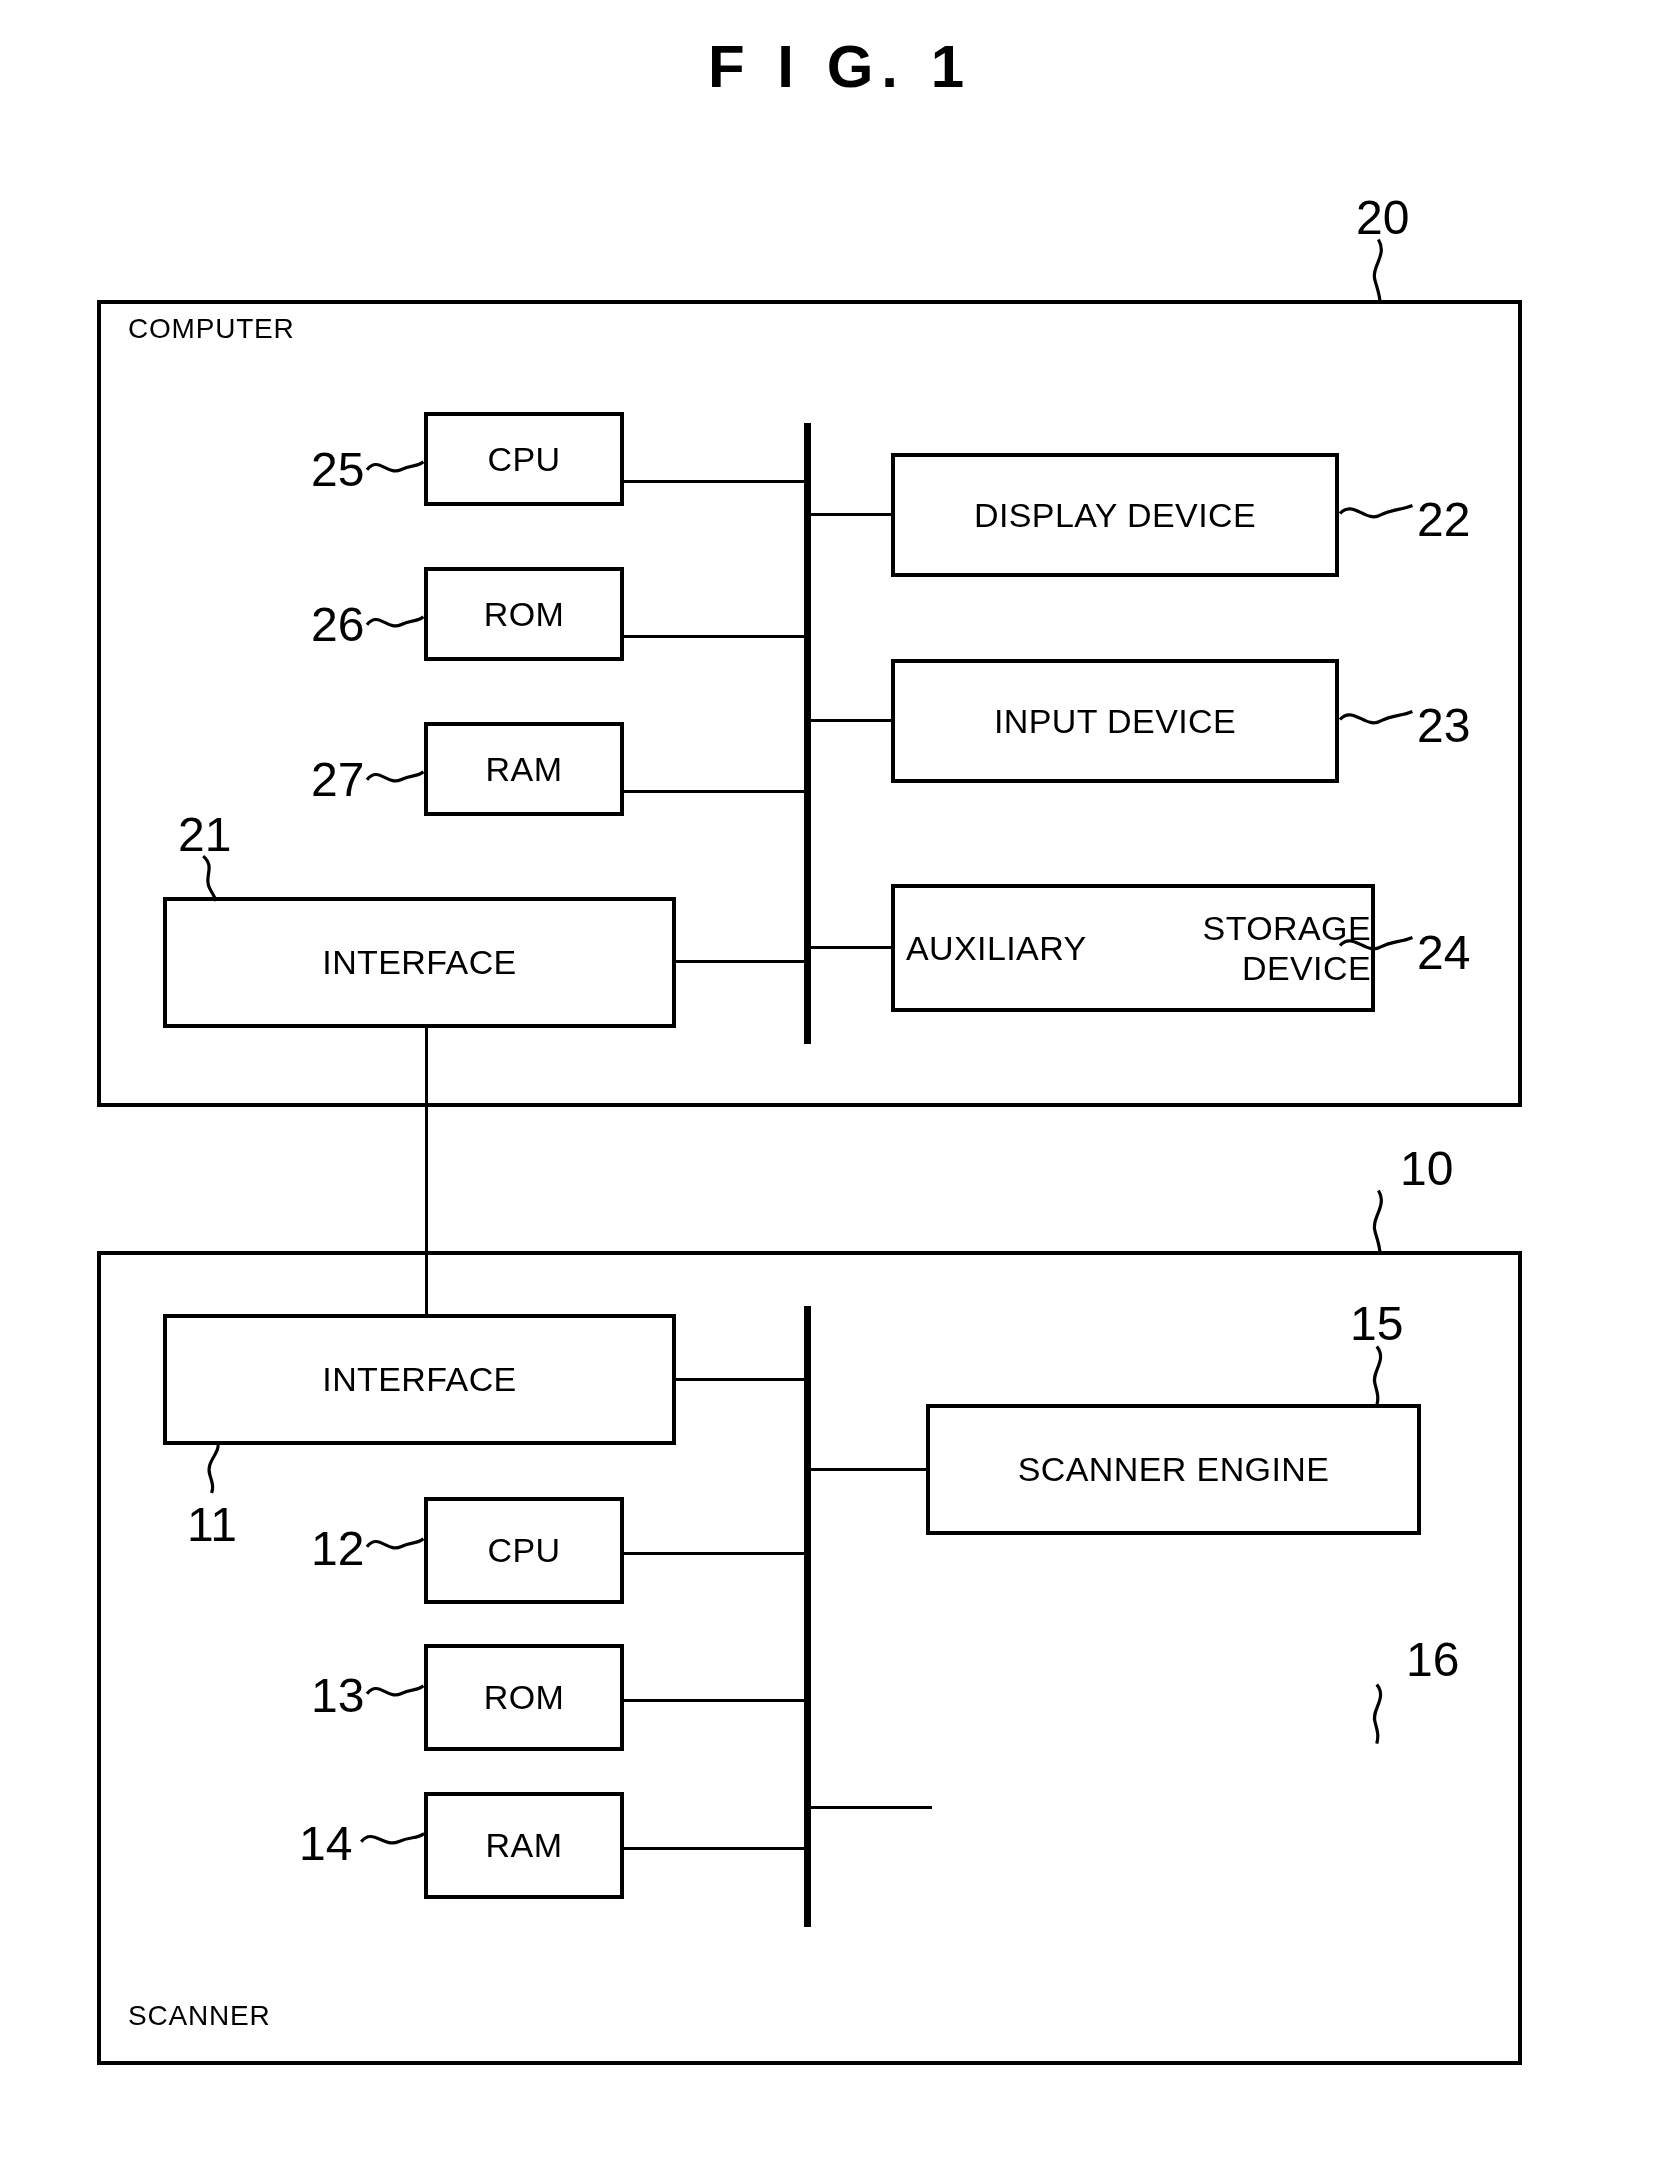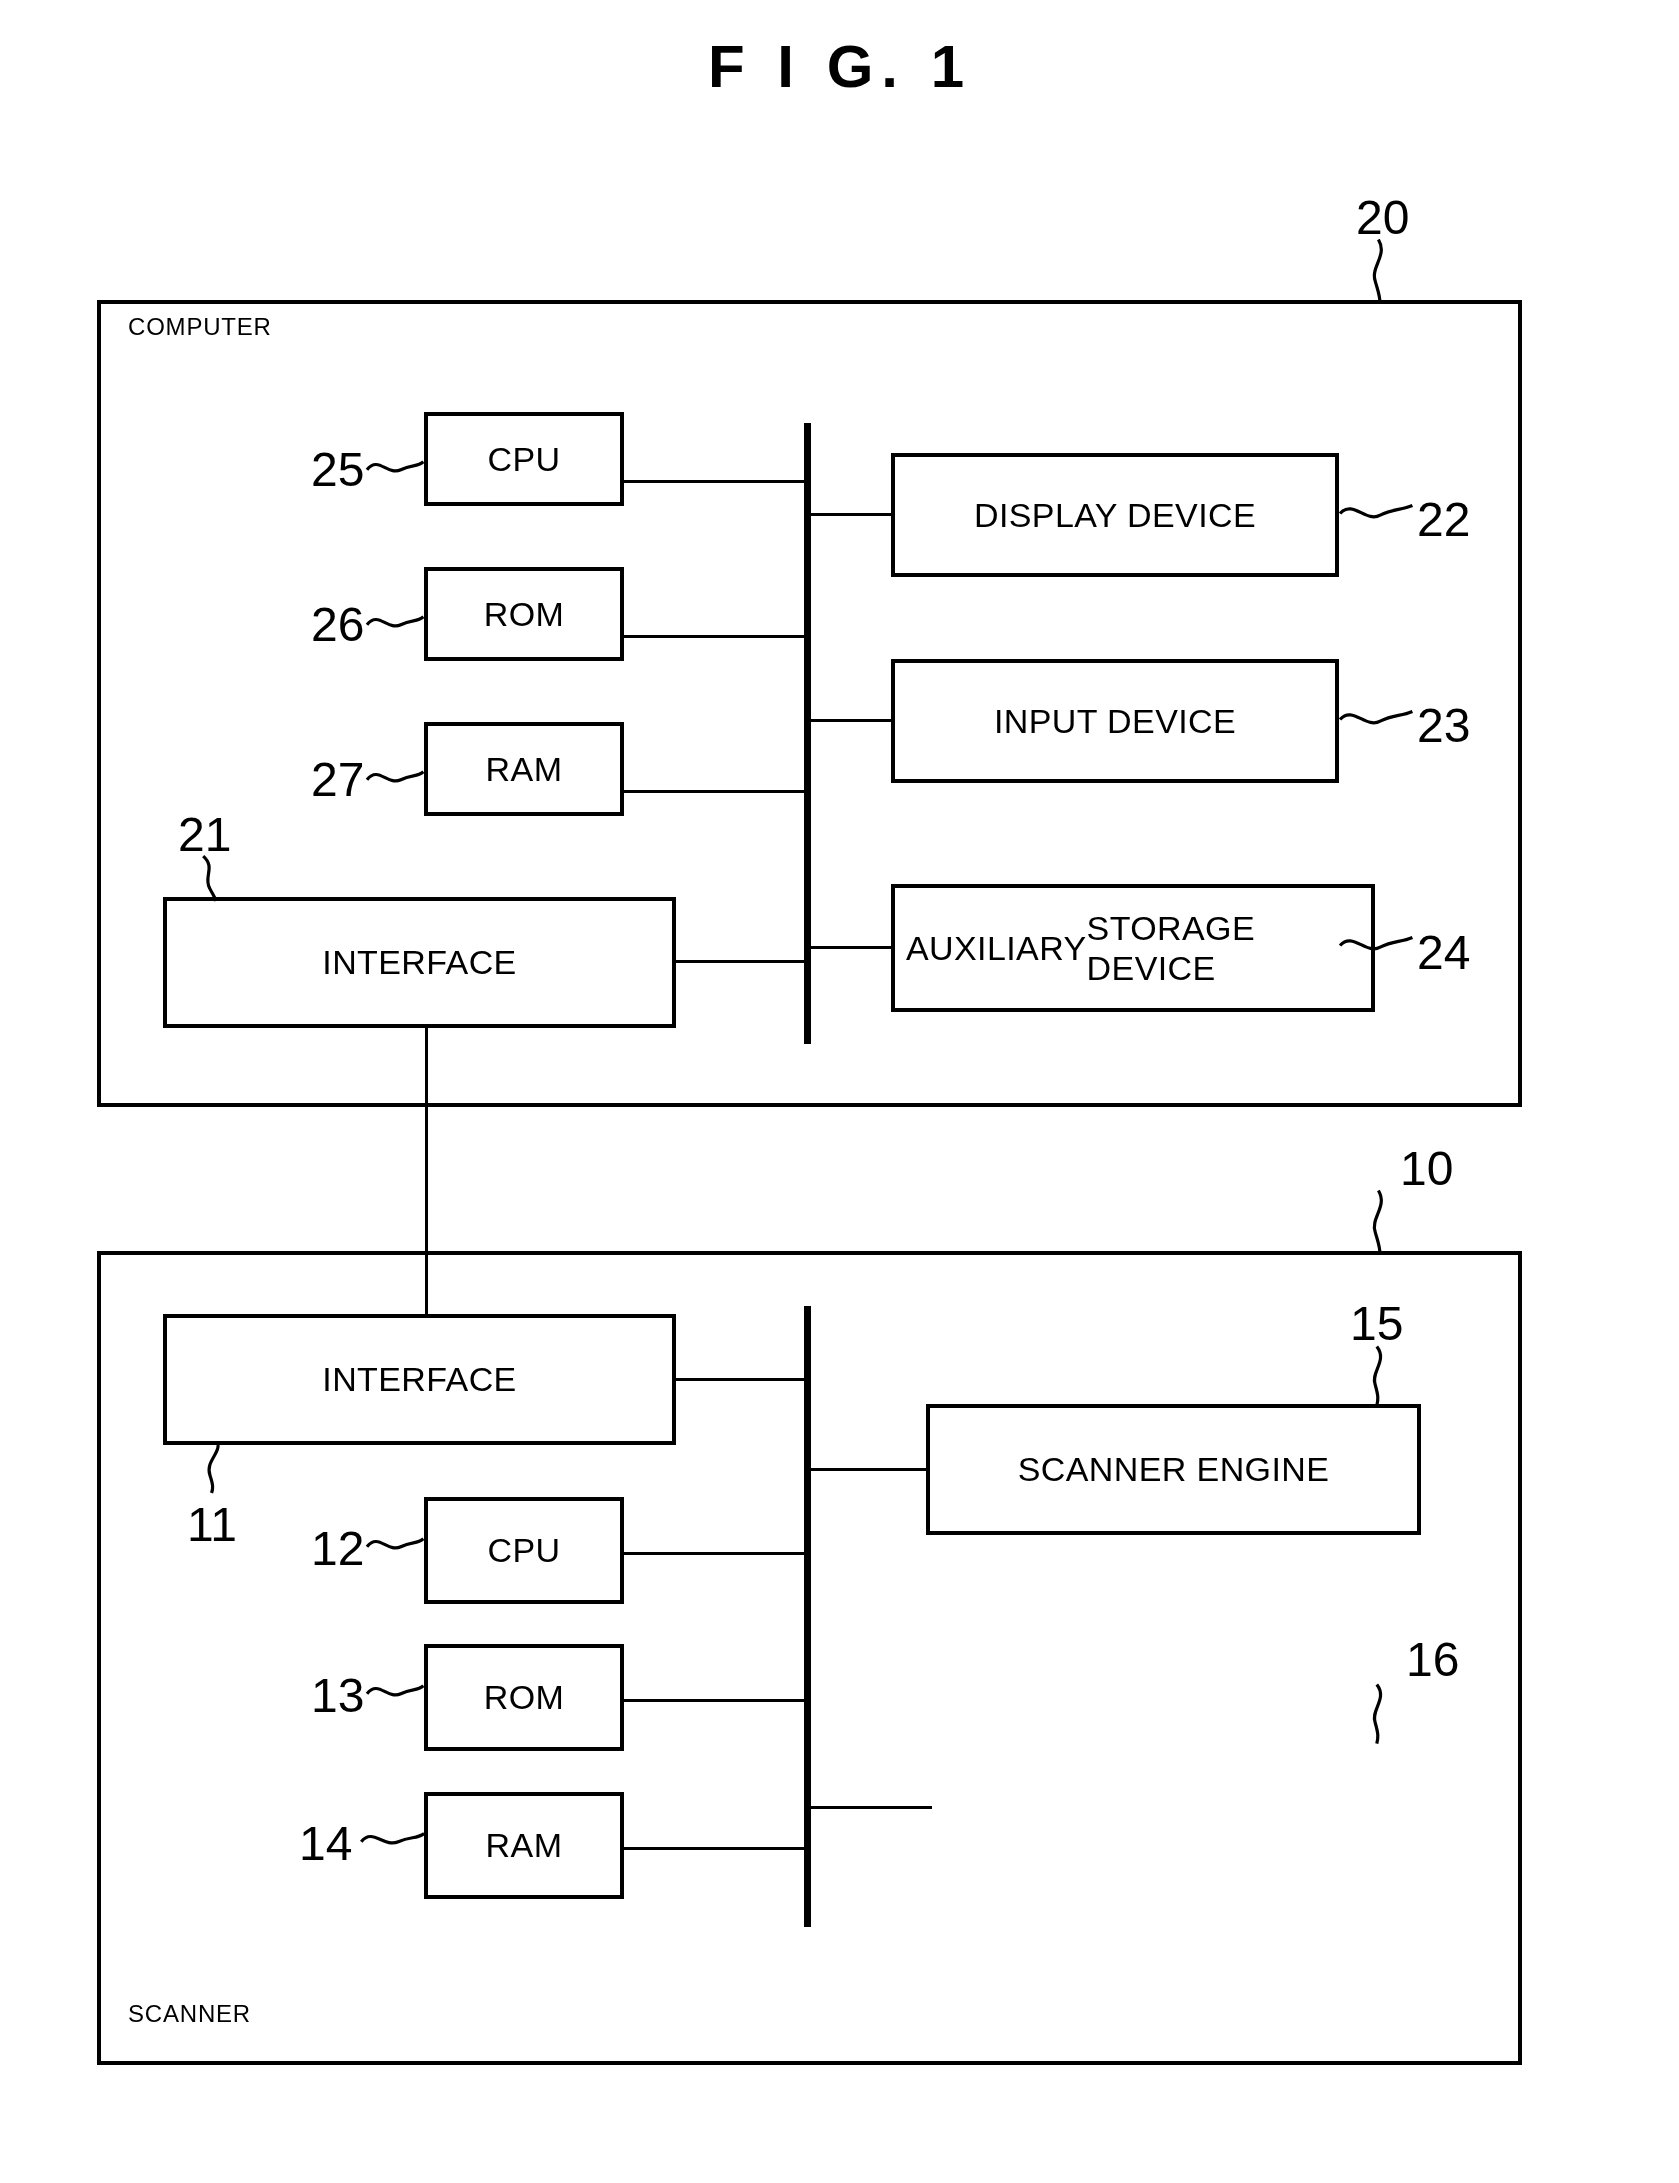--- a/index.html
+++ b/index.html
@@ -30,34 +30,34 @@
   }
   
   .enclosure {
     position: absolute;
     border: 4.8px solid #000;
     box-sizing: border-box;
     background: transparent;
   }
   .enclosure-label {
     position: absolute;
-    font-size: 24px;
+    font-size: 28px;
     letter-spacing: 0.8px;
     white-space: nowrap;
   }
   
   .box {
     position: absolute;
     border: 4.8px solid #000;
     box-sizing: border-box;
     background: #fff;
     display: flex;
     align-items: center;
     justify-content: center;
-    text-align: left;
+    text-align: right;
     line-height: 1.18;
     font-size: 34px;
     letter-spacing: 0.4px;
     z-index: 3;
   }
   .box span { display: block; }
   
   .hline {
     position: absolute;
     height: 3.2px;

